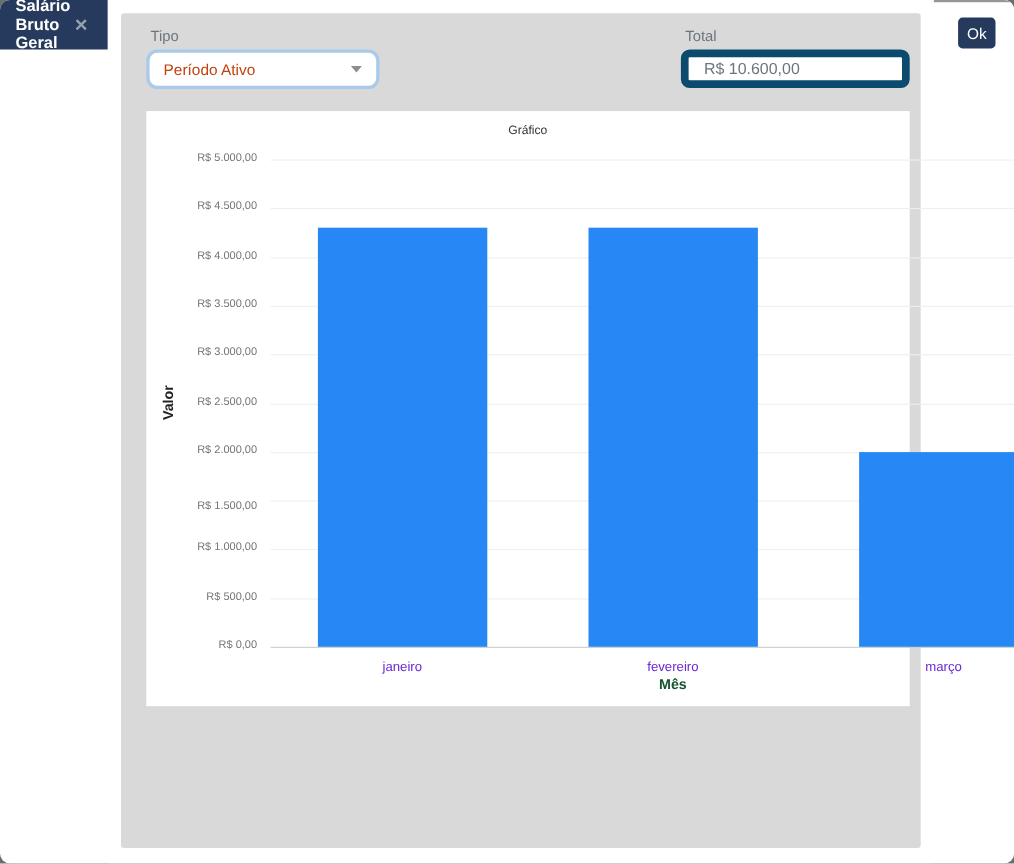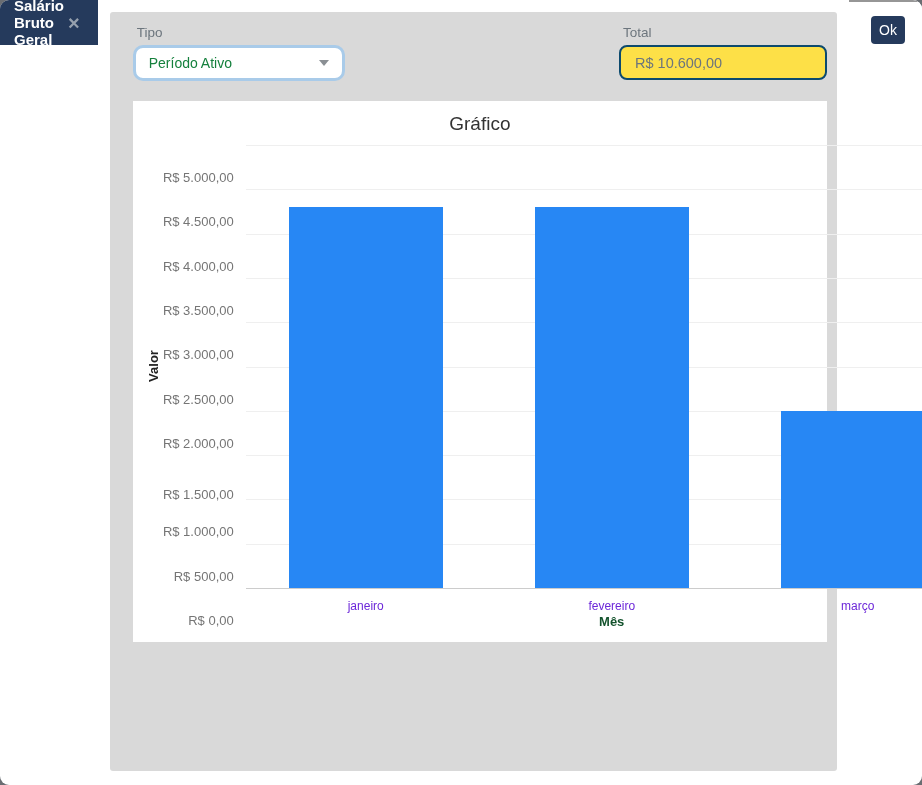--- a/index.html
+++ b/index.html
@@ -49,49 +49,49 @@
     color:#6c757d; font-size:13.5px;
     margin:0 0 5px 4px;
   }
   .select {
     width:212px; height:36px; box-sizing:border-box;
     background:#ffffff;
     border:3px solid #a9cbe9;
     border-radius:10px;
     display:flex; align-items:center; justify-content:space-between;
     padding:0 13px;
-    color:#15803d; font-size:14px;
+    color:#c2410c; font-size:14px;
     cursor:pointer;
   }
   .caret {
     width:0; height:0;
     border-left:5px solid transparent;
     border-right:5px solid transparent;
     border-top:6px solid #8a8f94;
   }
   .total-input {
     width:208px; height:35px; box-sizing:border-box;
-    background:#fde047;
-    border:2px solid #0c4a6e;
+    background:#ffffff;
+    border:7px solid #0c4a6e;
     border-radius:8px;
     display:flex; align-items:center;
     padding:0 14px;
     color:#6c757d; font-size:14.5px;
   }
   
   .chart-card {
     position:relative;
     margin-top:20px;
     height:541px;
     background:#ffffff;
   }
   .chart-title {
     position:absolute; top:12px; left:0; right:0;
     text-align:center;
-    color:#333333; font-size:19px; font-weight:500;
+    color:#333333; font-size:11px; font-weight:500;
   }
   .y-axis-title {
     position:absolute; left:20px; top:265px;
     transform:translate(-50%,-50%) rotate(-90deg);
     color:#222222; font-size:13px; font-weight:bold;
     white-space:nowrap;
   }
   .x-axis-title {
     position:absolute; left:429px; top:513px;
     width:100px; text-align:center;
@@ -102,23 +102,22 @@
     width:738px; height:443px;
   }
   .gridline {
     position:absolute; left:3px; right:2px; height:1px;
     background:#efefef;
   }
   .gridline.baseline { background:#cccccc; }
   .ytick {
     position:absolute; right:calc(100% + 9px);
     width:95px; text-align:right;
-    color:#757575; font-size:13px;
+    color:#757575; font-size:10px;
     white-space:nowrap;
-    margin-top:32px;
   }
   .bar { position:absolute; bottom:0; width:154px; }
   .xtick {
     position:absolute; top:calc(100% + 11px);
     width:140px; text-align:center;
     color:#6d28d9; font-size:12px;
   }
   
   .modal-footer {
     flex:0 0 56px; height:56px;

